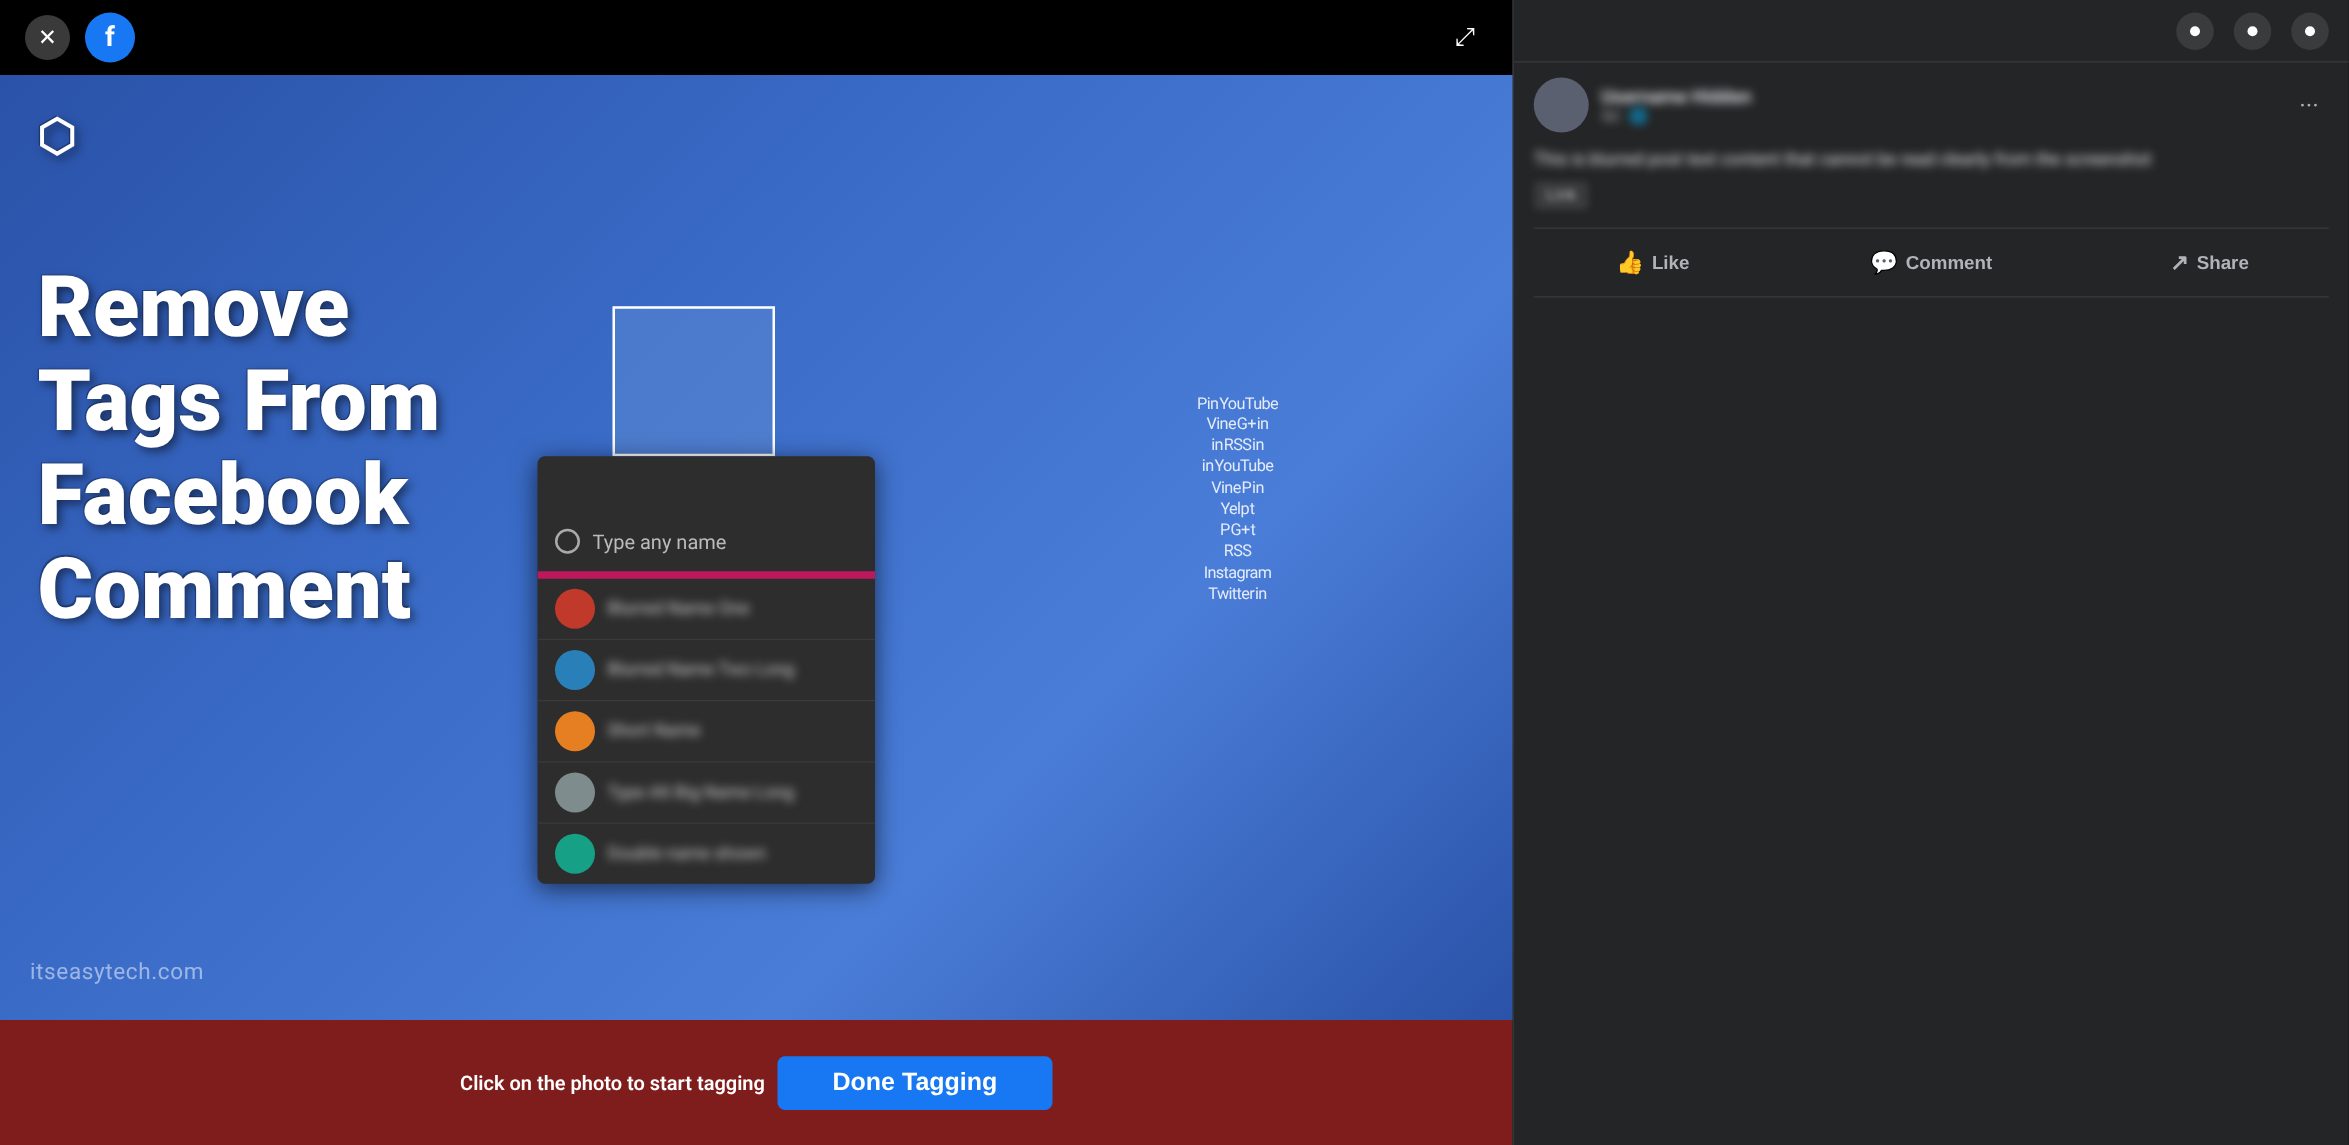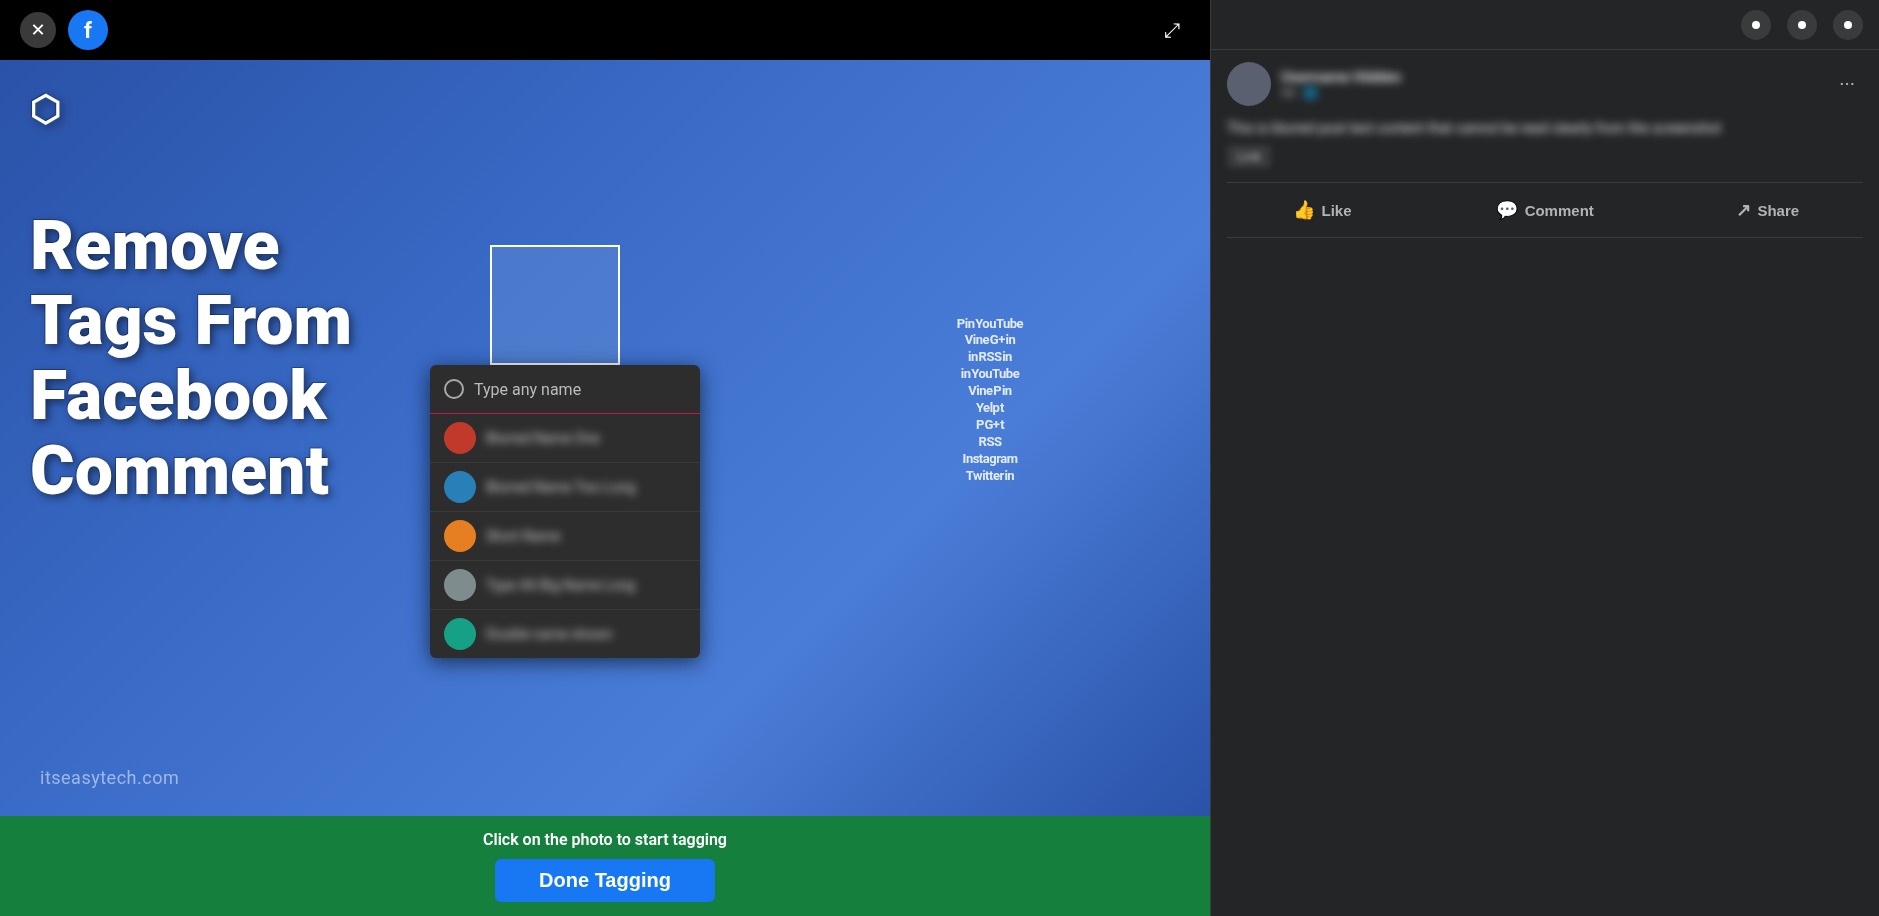--- a/index.html
+++ b/index.html
@@ -88,21 +88,21 @@
       overflow: hidden;
       display: flex;
       align-items: center;
       justify-content: center;
     }
 
     
     .blog-url {
       position: absolute;
       bottom: 28px;
-      left: 40px;
+      left: 24px;
       color: rgba(255,255,255,0.5);
       font-size: 18px;
       font-weight: 400;
       letter-spacing: 0.5px;
     }
 
     .image-title {
       position: absolute;
       top: 30px;
       left: 30px;
@@ -128,21 +128,21 @@
       width: 200px;
       height: 520px;
       display: flex;
       align-items: center;
       justify-content: center;
     }
 
     .social-figure-text {
       color: #fff;
       font-size: 13px;
-      font-weight: bold;
+      font-weight: normal;
       line-height: 1.3;
       text-align: center;
       opacity: 0.85;
       letter-spacing: -0.5px;
       word-spacing: -2px;
     }
 
     
     .tag-box {
       position: absolute;
@@ -164,21 +164,22 @@
       border-radius: 6px;
       overflow: hidden;
       box-shadow: 0 4px 20px rgba(0,0,0,0.6);
     }
 
     .tag-search-row {
       display: flex;
       align-items: center;
       padding: 14px 14px;
       gap: 10px;
-      border-bottom: 1px solid #be185d;
+      border-bottom: 6px solid #be185d;
+      margin-top: 44px;
     }
 
     .search-circle {
       width: 20px;
       height: 20px;
       border-radius: 50%;
       border: 2px solid #aaa;
       flex-shrink: 0;
     }
 
@@ -216,23 +217,22 @@
     .avatar-red { background: #c0392b; }
     .avatar-blue { background: #2980b9; }
     .avatar-orange { background: #e67e22; }
     .avatar-gray { background: #7f8c8d; }
     .avatar-teal { background: #16a085; }
 
     
     .bottom-bar {
       width: 100%;
       height: 100px;
-      background: #15803d;
-      display: flex;
-      flex-direction: column;
+      background: #7f1d1d;
+      display: flex;
       align-items: center;
       justify-content: center;
       gap: 10px;
       flex-shrink: 0;
     }
 
     .tagging-hint {
       color: #fff;
       font-size: 16px;
       font-weight: 600;

